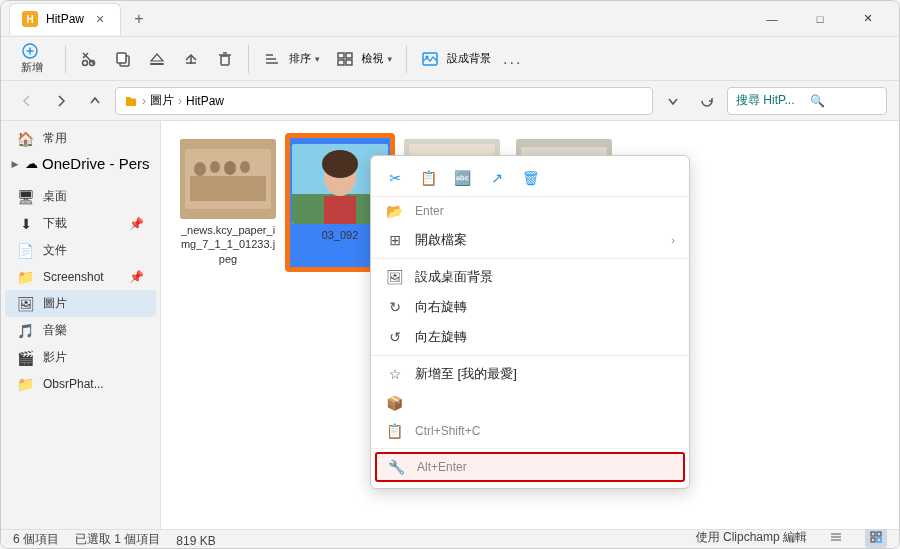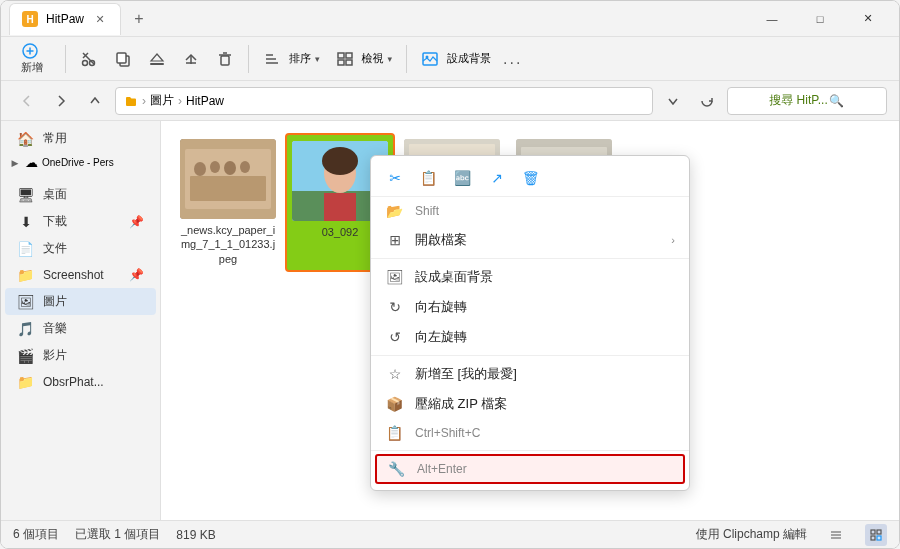--- a/index.html
+++ b/index.html
@@ -196,23 +196,22 @@
     .search-box {
       width: 160px;
       height: 28px;
       border: 1px solid #ccc;
       border-radius: 4px;
       display: flex;
       align-items: center;
       padding: 0 8px;
       background: #fff;
       font-size: 12px;
-      color: #4d7c0f;
-      gap: 2px;
-      justify-content: center;
+      color: #0f766e;
+      gap: 16px;
     }
 
     
     .main-area {
       display: flex;
       flex: 1;
       overflow: hidden;
     }
 
     
@@ -270,21 +269,21 @@
     .file-item {
       width: 110px;
       display: flex;
       flex-direction: column;
       align-items: center;
       padding: 6px;
       border-radius: 4px;
       cursor: pointer;
       position: relative;
     }
-    .file-item.selected { background: #84cc16; border: 2px solid #f97316; }
+    .file-item.selected { background: #3b82f6; border: 5px solid #f97316; }
     .file-thumb {
       width: 96px;
       height: 80px;
       object-fit: cover;
       border-radius: 3px;
       background: #ddd;
       overflow: hidden;
       display: flex;
       align-items: center;
       justify-content: center;
@@ -293,25 +292,25 @@
       font-size: 11px;
       text-align: center;
       margin-top: 4px;
       color: #333;
       line-height: 1.3;
       word-break: break-all;
     }
 
     
     .status-bar {
-      height: 28px;
+      height: 19px;
       background: #f3f3f3;
       border-top: 1px solid #e0e0e0;
       display: flex;
-      align-items: center;
+      align-items: flex-end;
       padding: 0 12px;
       font-size: 12px;
       color: #444;
       flex-shrink: 0;
       gap: 16px;
     }
     .status-bar-right {
       margin-left: auto;
       display: flex;
       align-items: center;
@@ -565,21 +564,21 @@
   <div class="main-area">
 
     <div class="sidebar">
       <div class="sidebar-item">
         <span class="icon">🏠</span>
         <span>常用</span>
       </div>
       <div class="sidebar-section">
         <span class="sidebar-expand">▶</span>
         <span class="icon">☁</span>
-        <span style="font-size:10px;">OneDrive - Pers</span>
+        <span style="font-size:15px;">OneDrive - Pers</span>
       </div>
       <div style="height:8px;"></div>
       <div class="sidebar-item">
         <span class="icon">🖥</span>
         <span>桌面</span>
       </div>
       <div class="sidebar-item">
         <span class="icon">⬇</span>
         <span>下載</span>
         <span style="margin-left:auto; color:#555;">📌</span>
@@ -724,21 +723,21 @@
   <div class="ctx-toolbar">
     <div class="ctx-icon-btn">✂</div>
     <div class="ctx-icon-btn">📋</div>
     <div class="ctx-icon-btn">🔤</div>
     <div class="ctx-icon-btn">↗</div>
     <div class="ctx-icon-btn">🗑</div>
   </div>
 
   <div class="ctx-item">
     <span class="ctx-icon">📂</span>
-    <span class="ctx-shortcut">Shift</span>
+    <span class="ctx-shortcut">Enter</span>
   </div>
 
   <div class="ctx-item">
     <span class="ctx-icon">⊞</span>
     <span class="ctx-label">開啟檔案</span>
     <span class="ctx-arrow">›</span>
   </div>
 
   <div class="ctx-separator"></div>
 
@@ -759,21 +758,20 @@
 
   <div class="ctx-separator"></div>
 
   <div class="ctx-item">
     <span class="ctx-icon">☆</span>
     <span class="ctx-label">新增至 [我的最愛]</span>
   </div>
 
   <div class="ctx-item">
     <span class="ctx-icon">📦</span>
-    <span class="ctx-label">壓縮成 ZIP 檔案</span>
   </div>
 
   <div class="ctx-item">
     <span class="ctx-icon">📋</span>
     <span class="ctx-shortcut">Ctrl+Shift+C</span>
   </div>
 
   <div class="ctx-separator"></div>
 
   <div class="ctx-item highlighted">

